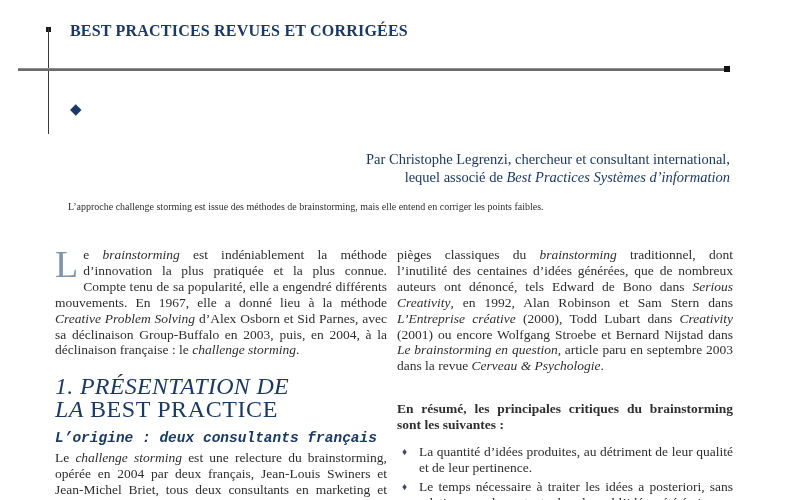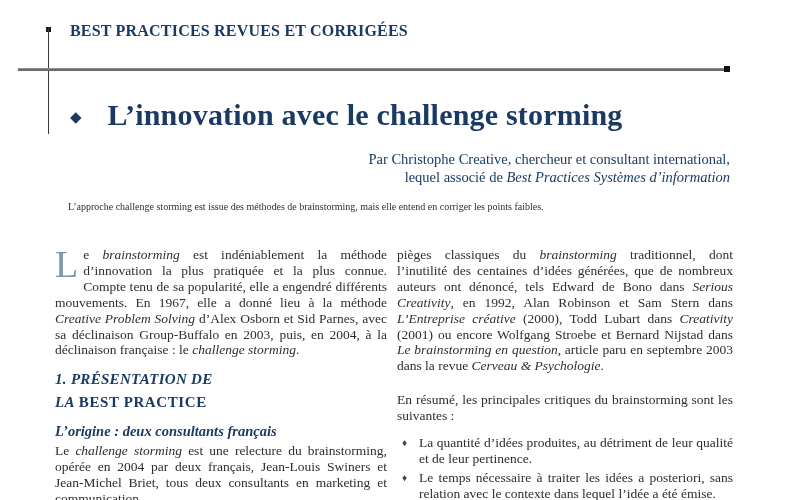--- a/index.html
+++ b/index.html
@@ -38,36 +38,36 @@
   .standfirst{
     position:absolute;left:68px;top:200px;width:656px;margin:0;
     color:#2e2e2e;font-size:10px;line-height:1.3;
   }
 
   .col{position:absolute;top:247px;color:#2e2e2e;font-size:13.5px;line-height:15.9px;}
   .col-left{left:55px;width:332px;}
   .col-right{left:397px;width:336px;}
   .body-para{margin:0;text-align:justify;}
   .body-para em{font-style:italic;}
-  .spaced{margin-top:18px;}
+  .spaced{margin-top:27px;font-weight:bold;}
 
   .dropcap{
     float:left;color:#7f96ab;font-size:38px;line-height:30px;
     padding:2px 5px 0 0;font-weight:400;
   }
 
   .section-heading{
-    margin:10px 0 0 0;color:#1b3a63;font-size:15px;line-height:23px;
-    font-weight:700;letter-spacing:.3px;
+    margin:17px 0 0 0;color:#1b3a63;font-size:24px;line-height:23px;
+    font-weight:400;letter-spacing:.3px;
   }
   .sh-line1,.sh-la{font-style:italic;}
   .sh-roman{font-style:normal;letter-spacing:.6px;}
 
   .subheading{
-    margin:10px 0 3px 0;color:#1b3a63;font-size:14.5px;font-weight:700;font-style:italic;
+    margin:10px 0 3px 0;color:#1b3a63;font-size:14.5px;font-weight:700;font-style:italic;font-family:Liberation Mono, monospace;
   }
 
   .bullet-list{list-style:none;margin:11px 0 0 0;padding:0;}
   .bullet-list li{display:flex;margin:0 0 3px 0;text-align:justify;}
   .bullet{
     color:#3a4a5e;font-size:10px;line-height:15.9px;
     flex:0 0 22px;padding-left:5px;box-sizing:border-box;
   }
   .li-text{flex:1;}
 </style>
@@ -78,25 +78,24 @@
 
   <div class="vline-topsquare"></div>
   <div class="vline"></div>
   <div class="hline"></div>
   <div class="hline-endsquare"></div>
 
   <div class="kicker">BEST PRACTICES REVUES ET CORRIGÉES</div>
 
   <div class="title-row">
     <span class="title-bullet">◆</span>
-    <h1 class="title">L’innovation avec le challenge storming</h1>
   </div>
 
   <div class="byline">
-    <div>Par Christophe Creative, chercheur et consultant international,</div>
+    <div>Par Christophe Legrenzi, chercheur et consultant international,</div>
     <div><span>lequel associé de </span><em>Best Practices Systèmes d’information</em></div>
   </div>
 
   <p class="standfirst">L’approche challenge storming est issue des méthodes de brainstorming, mais elle entend en corriger les points faibles.</p>
 
   <div class="col col-left">
     <p class="body-para">
       <span class="dropcap">L</span><span>e <em>brainstorming</em> est indéniablement la méthode d’innovation la plus pratiquée et la plus connue. Compte tenu de sa popularité, elle a engendré différents mouvements. En 1967, elle a donné lieu à la méthode <em>Creative Problem Solving</em> d’Alex Osborn et Sid Parnes, avec sa déclinaison Group-Buffalo en 2003, puis, en 2004, à la déclinaison française : le <em>challenge storming</em>.</span>
     </p>
     <h2 class="section-heading">

